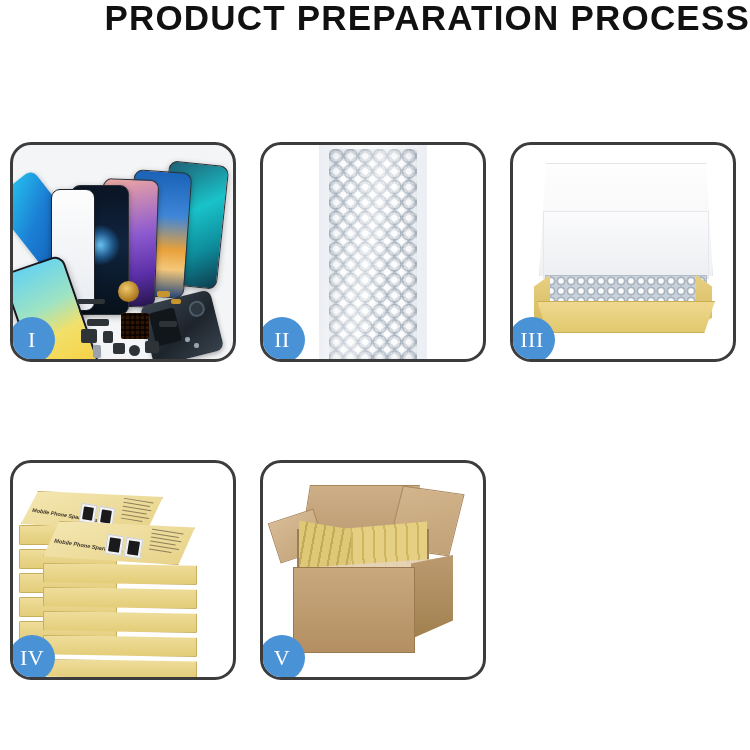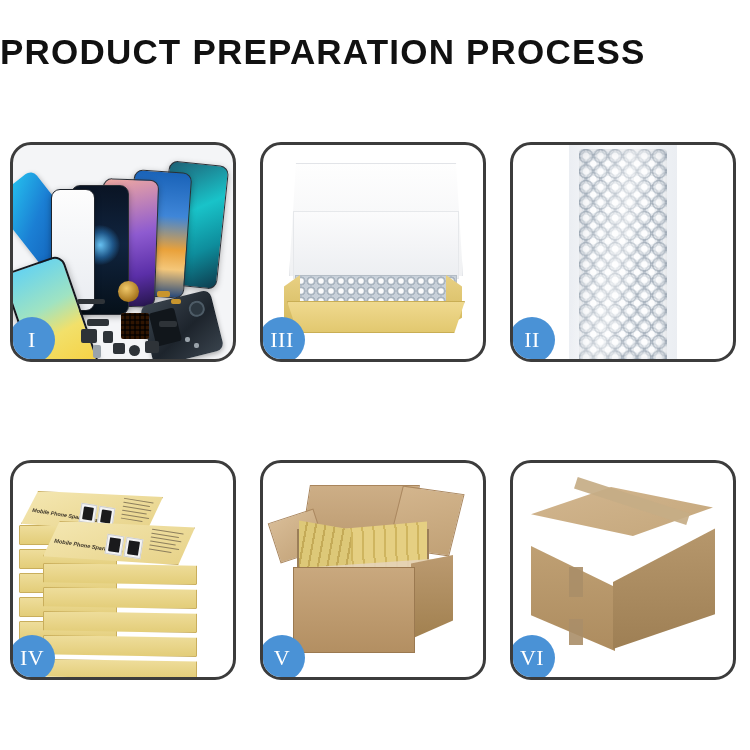--- a/index.html
+++ b/index.html
@@ -4,21 +4,21 @@
 <style>
   html,body{margin:0;padding:0;}
   body{
     width:750px;height:750px;background:#ffffff;
     font-family:"Liberation Sans",sans-serif;
     overflow:hidden;position:relative;
   }
   .page{width:750px;height:750px;position:relative;}
 
   
-  .header{padding-top:34px;text-align:left;}
+  .header{text-align:right;}
   .title{
     font-size:35px;font-weight:700;color:#111111;
     letter-spacing:1.2px;line-height:1;white-space:nowrap;
   }
   .subtitle{
     margin-top:13px;font-size:15.5px;color:#1a1a1a;
     letter-spacing:.2px;white-space:nowrap;
   }
 
   
@@ -330,39 +330,39 @@
           <div class="pt round" style="left:56px;top:60px;width:11px;height:11px;"></div>
           <div class="pt" style="left:72px;top:56px;width:14px;height:12px;"></div>
           <div class="pt" style="left:86px;top:36px;width:18px;height:6px;"></div>
           <div class="pt silver" style="left:112px;top:52px;width:5px;height:5px;"></div>
           <div class="pt silver" style="left:121px;top:58px;width:5px;height:5px;"></div>
         </div>
       </div>
       <div class="badge">I</div>
     </div>
 
+    <div class="panel p2">
+      <div class="scene">
+        <div class="wrapsheet"></div>
+        <div class="bubbles"></div>
+        <div class="wrap-sheen"></div>
+      </div>
+      <div class="badge">II</div>
+    </div>
+
     <div class="panel p3">
       <div class="scene">
         <div class="lid-back"></div>
         <div class="foam"></div>
         <div class="bubble-layer"></div>
         <div class="box-side3-l"></div>
         <div class="box-side3-r"></div>
         <div class="box-front3"></div>
       </div>
       <div class="badge">III</div>
-    </div>
-
-    <div class="panel p2">
-      <div class="scene">
-        <div class="wrapsheet"></div>
-        <div class="bubbles"></div>
-        <div class="wrap-sheen"></div>
-      </div>
-      <div class="badge">II</div>
     </div>
 
     <div class="panel p4">
       <div class="scene">
         <div class="stackwrap">
 
           <div class="sbox" style="left:2px;top:48px;width:96px;height:18px;"></div>
           <div class="sbox" style="left:2px;top:72px;width:96px;height:18px;"></div>
           <div class="sbox" style="left:2px;top:96px;width:96px;height:18px;"></div>
           <div class="sbox" style="left:2px;top:120px;width:96px;height:18px;"></div>
@@ -421,27 +421,15 @@
         <div class="v-inner"></div>
         <div class="v-contents"></div>
         <div class="v-contents2"></div>
         <div class="v-rim"></div>
         <div class="v-side"></div>
         <div class="v-front"></div>
       </div>
       <div class="badge">V</div>
     </div>
 
-    <div class="panel p6">
-      <div class="scene">
-        <div class="c-sheen"></div>
-        <div class="c-top"></div>
-        <div class="c-tape-top"></div>
-        <div class="c-left"></div>
-        <div class="c-right"></div>
-        <div class="c-tape-left"></div>
-        <div class="c-tape-left2"></div>
-      </div>
-      <div class="badge">VI</div>
-    </div>
 
   </div>
 </div>
 
 </body></html>

